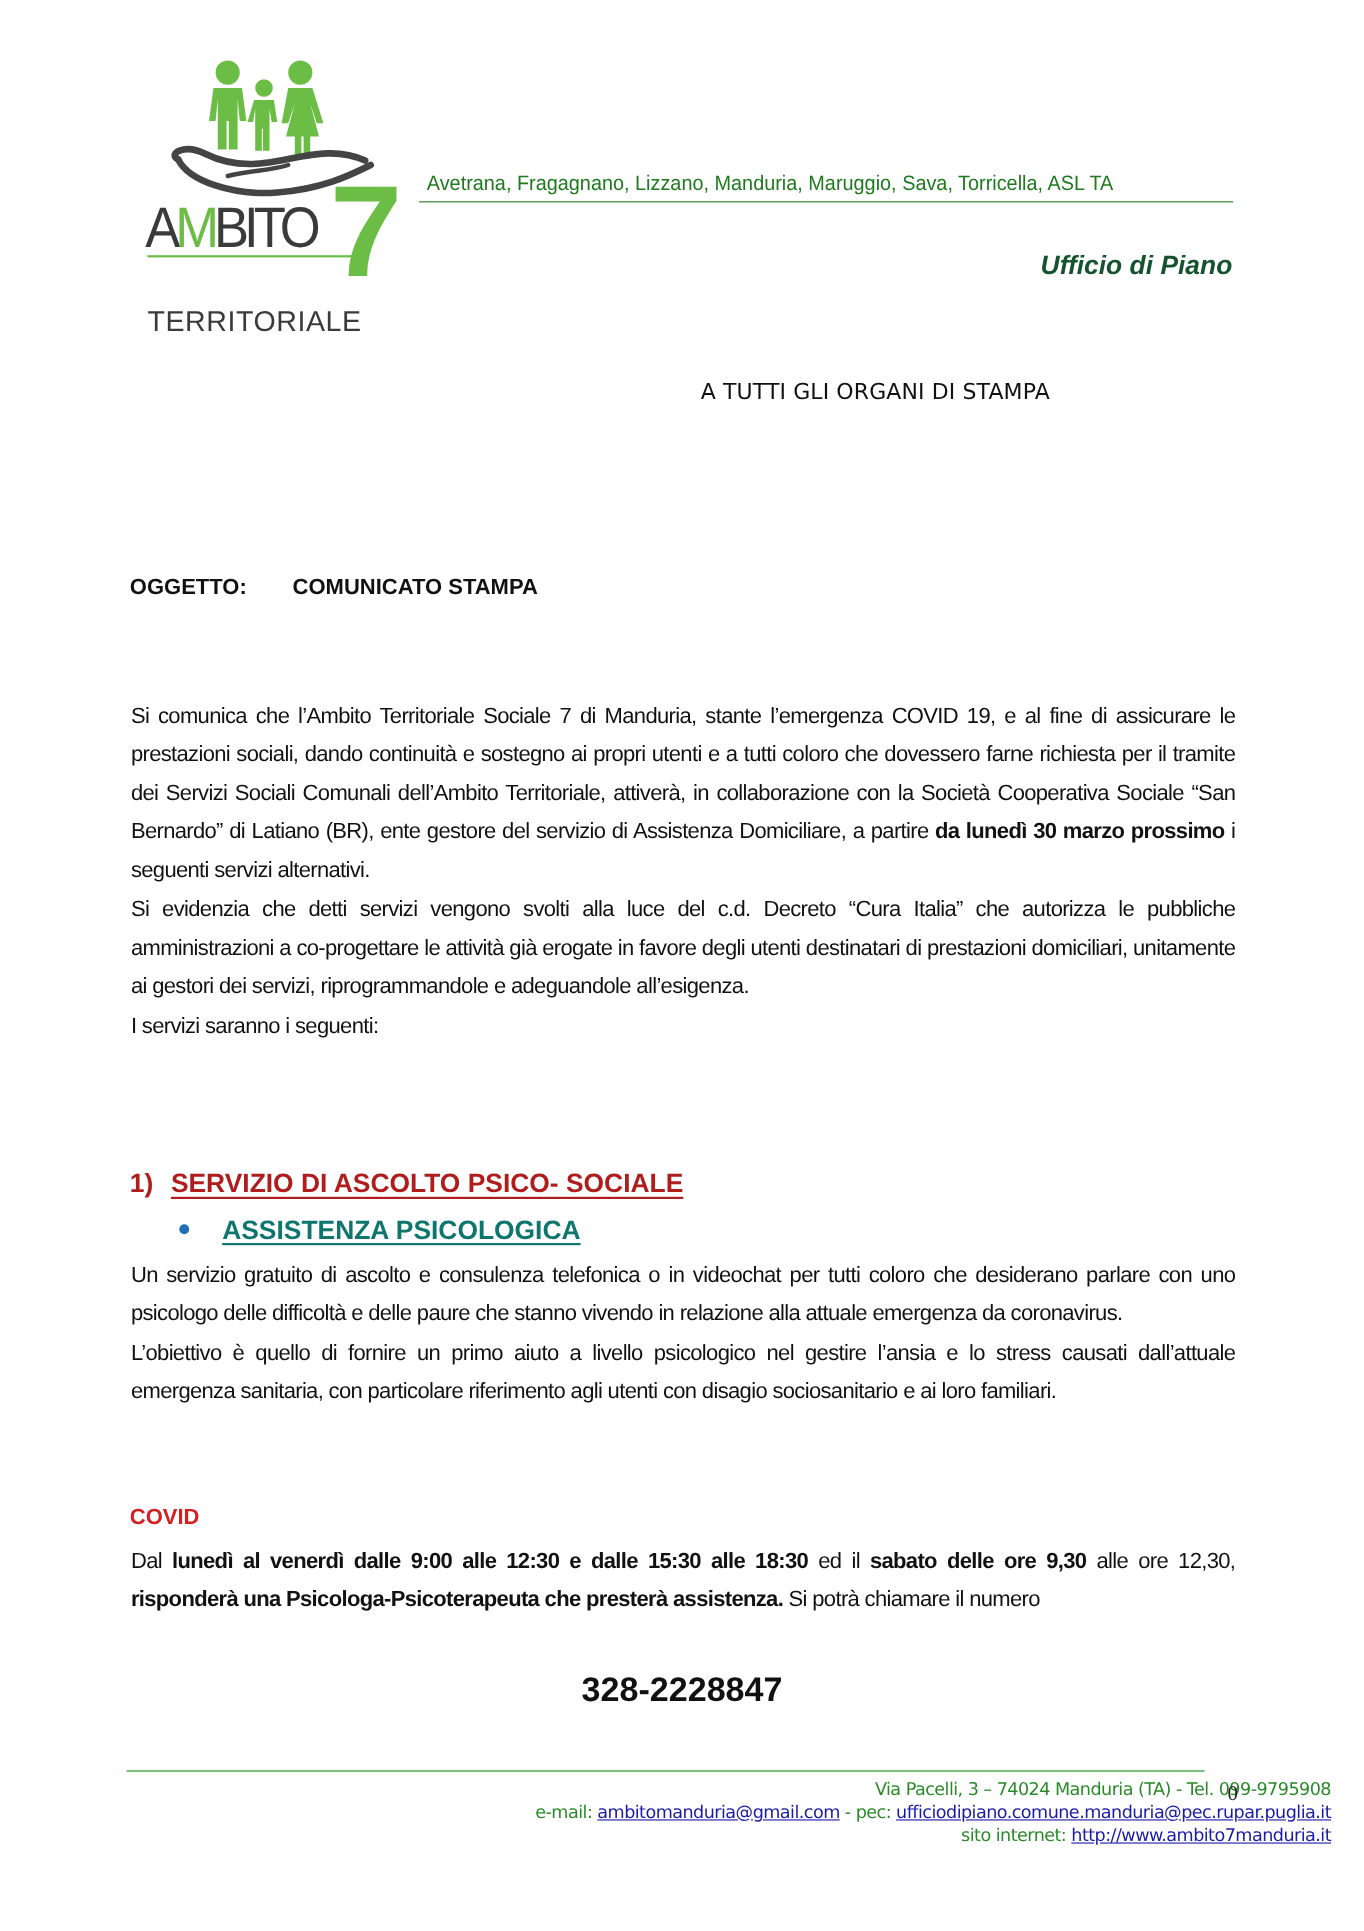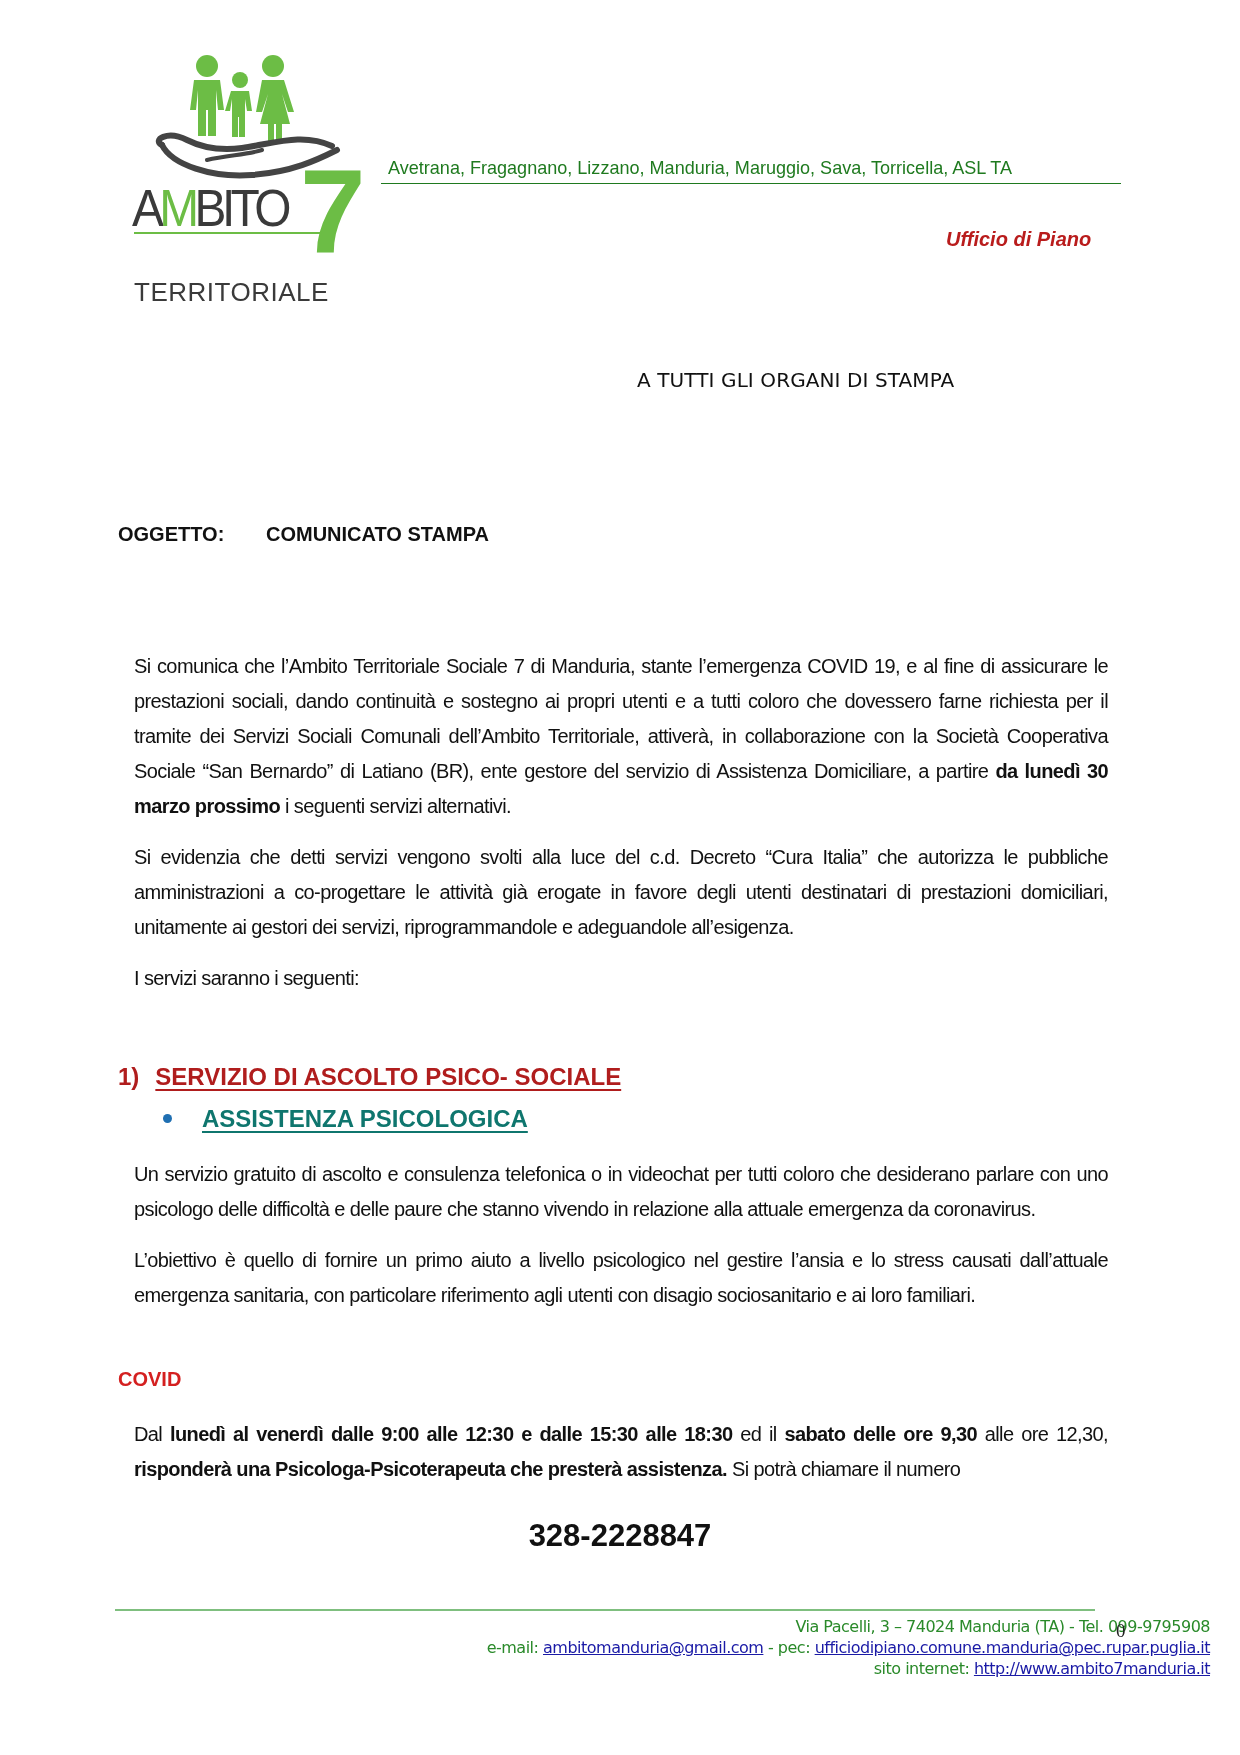--- a/index.html
+++ b/index.html
@@ -19,35 +19,35 @@
     .logo-rule { left: 134px; top: 232px; width: 190px; height: 2px; background: #6cbd45; }
     .logo-sub { left: 134px; top: 240px; font-size: 26px; color: #3a3a3a; letter-spacing: 0.5px; line-height: 1; margin-top: 39px; }
     .logo-seven { left: 300px; top: 152px; font-size: 118px; font-weight: bold; color: #6cbd45; line-height: 1; }
 
     .towns {
       left: 388px; top: 157px; font-size: 19px; color: #1f7a1f; white-space: nowrap;
       transform: scaleX(0.95); transform-origin: left top;
     }
     .towns-rule { left: 381px; top: 183px; width: 740px; height: 1px; background: #1f7a1f; }
     .office {
-      left: 946px; top: 228px; font-size: 20px; font-weight: bold; font-style: italic; color: #b91c1c;
+      left: 946px; top: 228px; font-size: 24px; font-weight: bold; font-style: italic; color: #14532d;
     }
 
-    .recipient { left: 637px; top: 344px; font-size: 20px; color: #111; font-family: "DejaVu Sans", sans-serif; letter-spacing: 0.1px; margin-top: 24px; }
+    .recipient { left: 637px; top: 344px; font-size: 20px; color: #111; font-family: "DejaVu Sans", sans-serif; letter-spacing: 0.1px; }
 
     .subject { font-family: "Liberation Sans Narrow", "Liberation Sans", sans-serif; font-weight: bold; font-size: 20px; line-height: 29px; color: #111; }
     .subject-label { left: 118px; top: 520px; }
     .subject-text { left: 266px; top: 520px; width: 850px; }
 
     .body-text {
       left: 118px; width: 1006px; font-size: 20px; line-height: 35px; text-align: justify; color: #111;
       font-family: "Liberation Sans", sans-serif; letter-spacing: -0.6px;
     }
     .body-text b { font-weight: bold; }
-    .p { margin: 16px; }
+    .p { margin: 1px; }
 
     .section-title {
       left: 118px; top: 1063px; font-size: 24px; font-weight: bold; color: #b01d1d; white-space: nowrap;
     }
     .section-title .num { margin-right: 16px; }
     .section-title .txt { text-decoration: underline; text-decoration-thickness: 2px; text-underline-offset: 4px; text-align: right; }
 
     .sub-title {
       left: 163px; top: 1105px; font-size: 24px; font-weight: bold; color: #0f766e; white-space: nowrap;
     }

